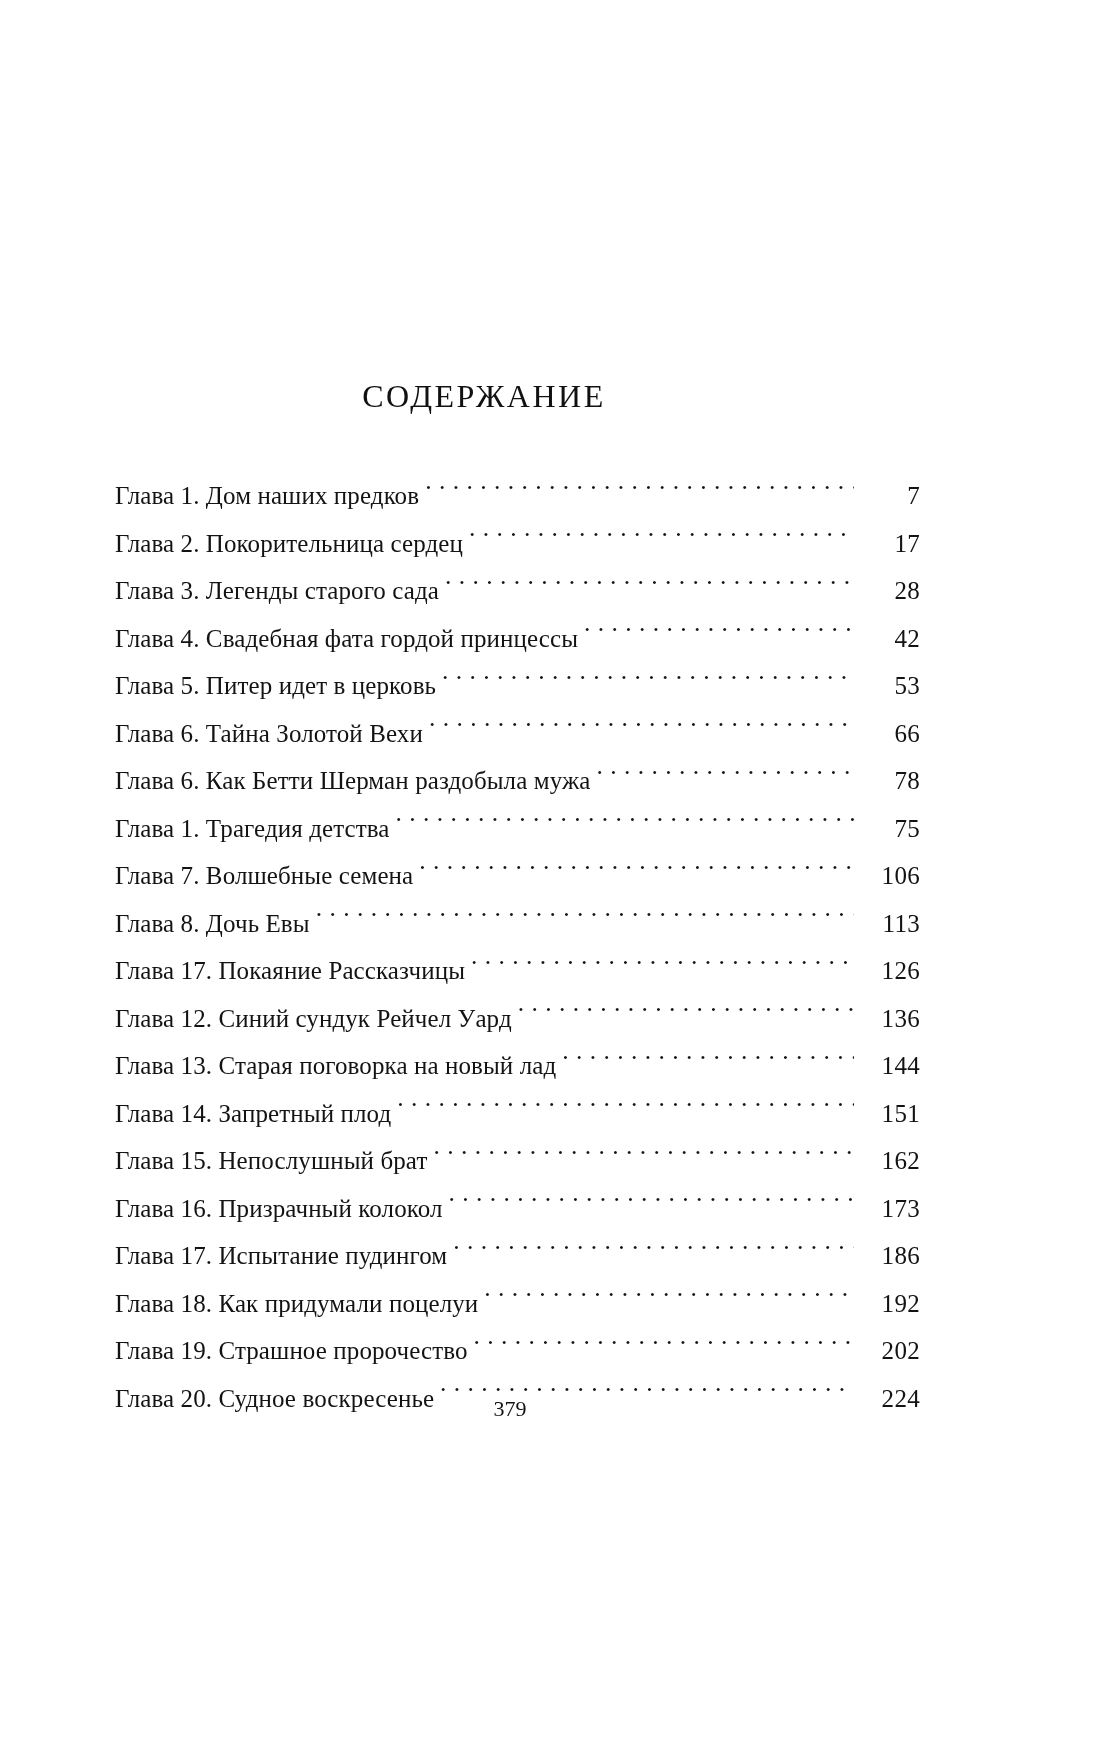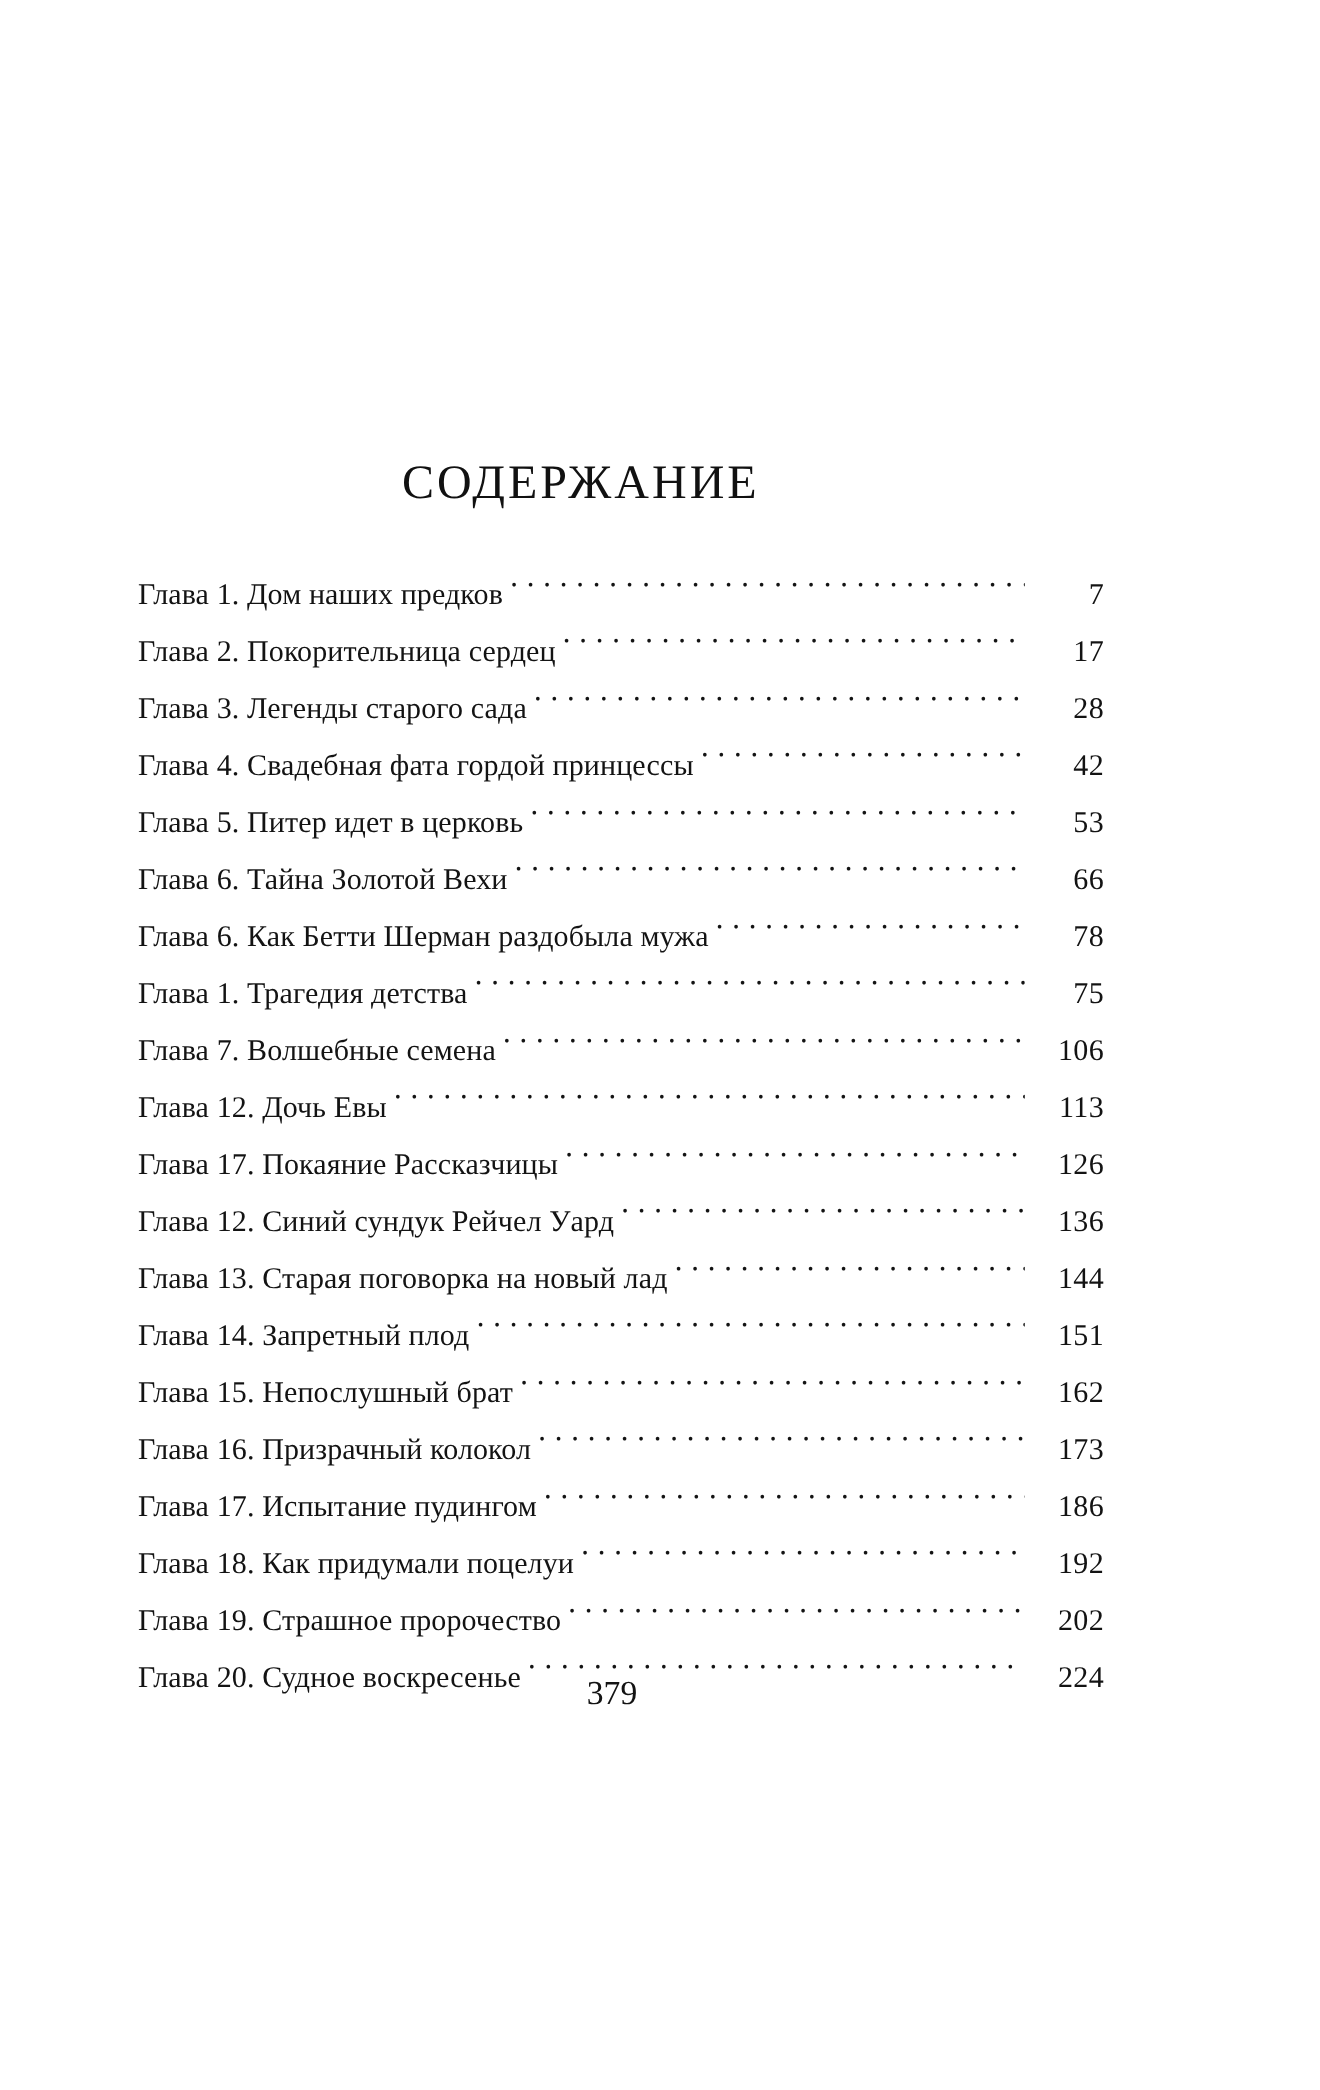--- a/index.html
+++ b/index.html
@@ -22,21 +22,21 @@
     width: 1100px;
     height: 1742px;
     background: #ffffff;
   }
   .toc-title {
     position: absolute;
     left: 0;
     top: 378px;
     width: 968px;
     text-align: center;
-    font-size: 40px;
+    font-size: 32px;
     letter-spacing: 2.5px;
     font-weight: 400;
     color: #111111;
     font-family: "Liberation Serif", "DejaVu Serif", serif;
   }
   .toc-list {
     position: absolute;
     left: 115px;
     top: 472px;
     width: 805px;
@@ -78,21 +78,21 @@
     min-width: 62px;
     text-align: right;
     letter-spacing: 0.3px;
   }
   .folio {
     position: absolute;
     left: 0;
     top: 1396px;
     width: 1020px;
     text-align: center;
-    font-size: 28px;
+    font-size: 22px;
     color: #131313;
   }
 </style>
 </head>
 <body>
 
 <div class="page">
 
   <div class="toc-title">СОДЕРЖАНИЕ</div>
 
@@ -136,21 +136,21 @@
         <span class="toc-label">Глава 1. Трагедия детства</span>
         <span class="toc-dots"></span>
         <span class="toc-page">75</span>
       </div>
       <div class="toc-row">
         <span class="toc-label">Глава 7. Волшебные семена</span>
         <span class="toc-dots"></span>
         <span class="toc-page">106</span>
       </div>
       <div class="toc-row">
-        <span class="toc-label">Глава 12. Дочь Евы</span>
+        <span class="toc-label">Глава 8. Дочь Евы</span>
         <span class="toc-dots"></span>
         <span class="toc-page">113</span>
       </div>
       <div class="toc-row">
         <span class="toc-label">Глава 17. Покаяние Рассказчицы</span>
         <span class="toc-dots"></span>
         <span class="toc-page">126</span>
       </div>
       <div class="toc-row">
         <span class="toc-label">Глава 12. Синий сундук Рейчел Уард</span>

